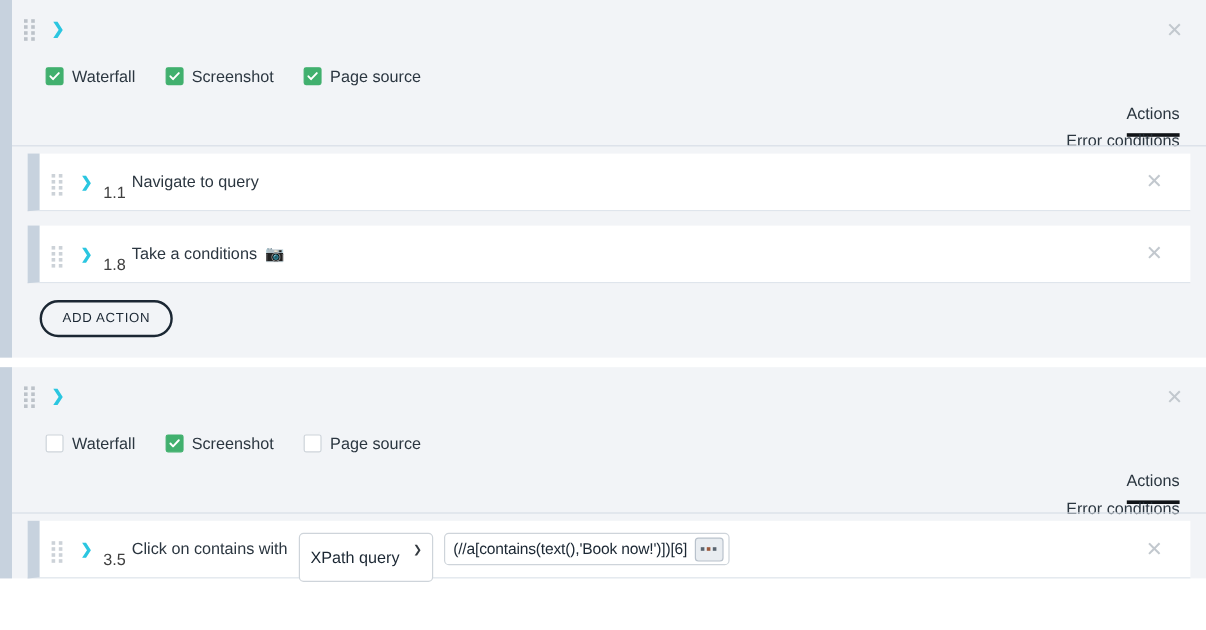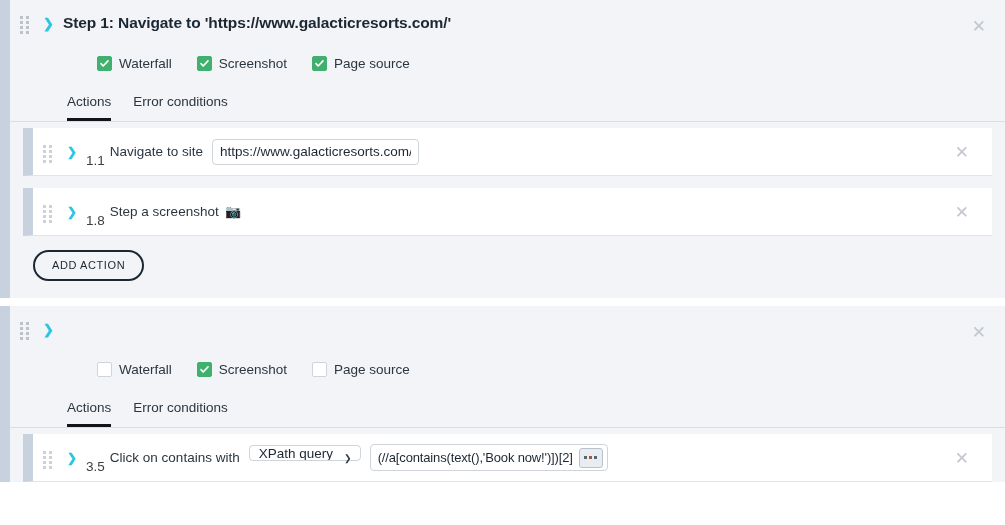--- a/index.html
+++ b/index.html
@@ -93,21 +93,21 @@
     font-weight: 300;
     cursor: pointer;
     font-family: "DejaVu Sans", sans-serif;
   }
   .step-close { right: 19px; top: 18px; }
 
   
   .checkbox-row {
     display: flex;
     align-items: center;
-    padding-left: 87px;
+    padding-left: 28px;
     margin-top: 13px;
     height: 20px;
   }
   .cb-item {
     display: flex;
     align-items: center;
     margin-right: 25px;
     cursor: pointer;
   }
   .cb-box {
@@ -138,20 +138,21 @@
   }
 
   
   .tabs {
     display: flex;
     align-items: flex-end;
     padding-left: 57px;
     margin-top: 14px;
     height: 30px;
     position: relative;
+    flex-direction: column;
   }
   .tab {
     font-size: 13.5px;
     color: #2b3640;
     padding-bottom: 8px;
     margin-right: 22px;
     cursor: pointer;
     white-space: nowrap;
     position: relative;
   }
@@ -233,21 +234,21 @@
   .url-input { width: 207px; }
 
   .select-wrap {
     margin-left: 9px;
     position: relative;
     height: 27px;
   }
   select.sel {
     appearance: none;
     -webkit-appearance: none;
-    height: 16px;
+    height: 41px;
     border: 1px solid #ced4da;
     border-radius: 4px;
     background: #ffffff;
     font-family: "Liberation Sans", sans-serif;
     font-size: 13.5px;
     color: #1b2733;
     padding: 0 26px 0 9px;
     box-sizing: border-box;
     outline: none;
     cursor: pointer;
@@ -332,21 +333,20 @@
         <i></i>
           <i></i>
           <i></i>
           <i></i>
           <i></i>
           <i></i>
           <i></i>
           <i></i>
       </div>
       <span class="chevron">❯</span>
-      <div class="step-title">Step 1: Navigate to 'https://www.galacticresorts.com/'</div>
       <span class="close-x step-close">✕</span>
     </div>
 
     <div class="checkbox-row">
       <label class="cb-item">
         <span class="cb-box checked">
           <svg width="11" height="11" viewBox="0 0 11 11" aria-hidden="true">
             <path d="M2 5.6 L4.2 8 L9 2.9" fill="none" stroke="#ffffff" stroke-width="1.6" stroke-linecap="round" stroke-linejoin="round"></path>
           </svg>
         </span>
@@ -384,39 +384,38 @@
             <i></i>
             <i></i>
             <i></i>
             <i></i>
             <i></i>
             <i></i>
             <i></i>
         </div>
         <span class="action-chevron">❯</span>
         <span class="action-num">1.1</span>
-        <span class="action-text">Navigate to site</span>
-        <input class="text-input url-input" type="text" value="https://www.galacticresorts.com/" style="">
+        <span class="action-text">Navigate to query</span>
         <span class="close-x row-close">✕</span>
       </div>
 
       <div class="action-row">
         <div class="drag-handle light">
           <i></i>
             <i></i>
             <i></i>
             <i></i>
             <i></i>
             <i></i>
             <i></i>
             <i></i>
         </div>
         <span class="action-chevron">❯</span>
         <span class="action-num">1.8</span>
-        <span class="action-text">Step a screenshot</span>
+        <span class="action-text">Take a conditions</span>
         <span class="cam-emoji">📷</span>
         <span class="close-x row-close">✕</span>
       </div>
 
     </div>
 
     <div class="add-action-wrap">
       <button class="add-action-btn">ADD ACTION</button>
     </div>
 
@@ -482,21 +481,21 @@
         <span class="action-text">Click on contains with</span>
 
         <span class="select-wrap">
           <select class="sel">
             <option>XPath query</option>
           </select>
           <span class="sel-arrow">❯</span>
         </span>
 
         <span class="xpath-group">
-          <span class="xpath-val">(//a[contains(text(),'Book now!')])[2]</span>
+          <span class="xpath-val">(//a[contains(text(),'Book now!')])[6]</span>
           <span class="ellipsis-btn">
             <i></i>
               <i></i>
               <i></i>
           </span>
         </span>
 
         <span class="close-x row-close">✕</span>
       </div>
 

